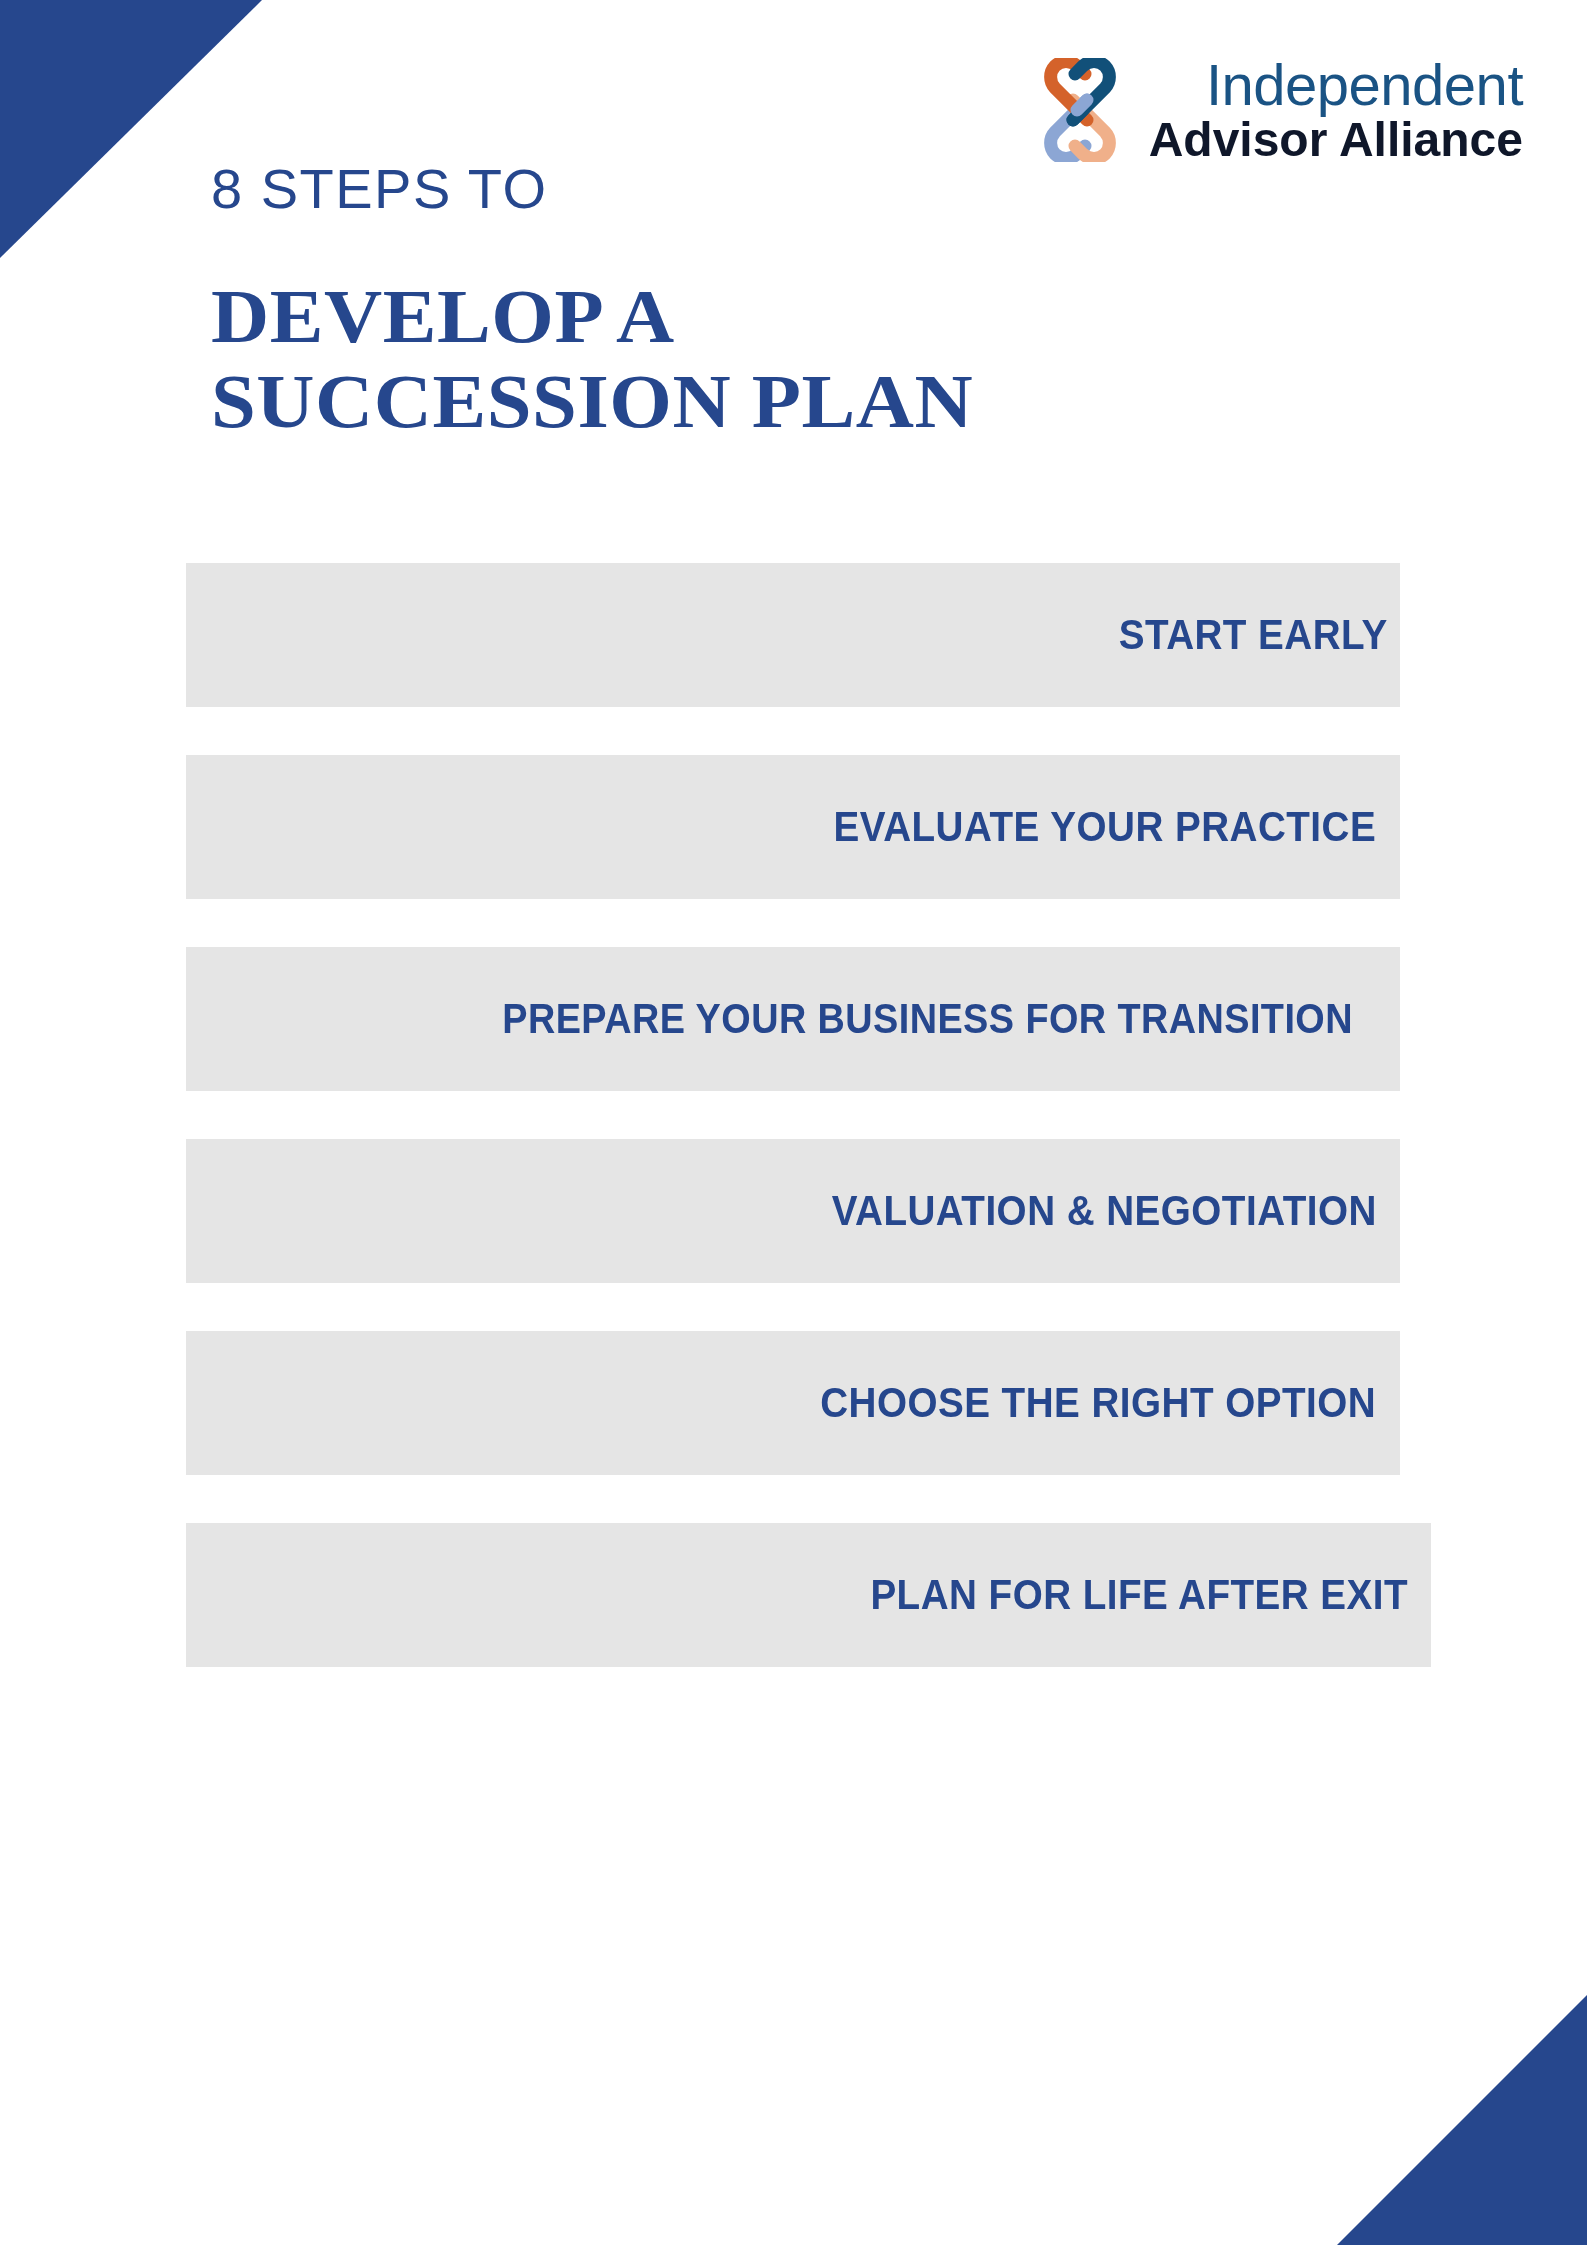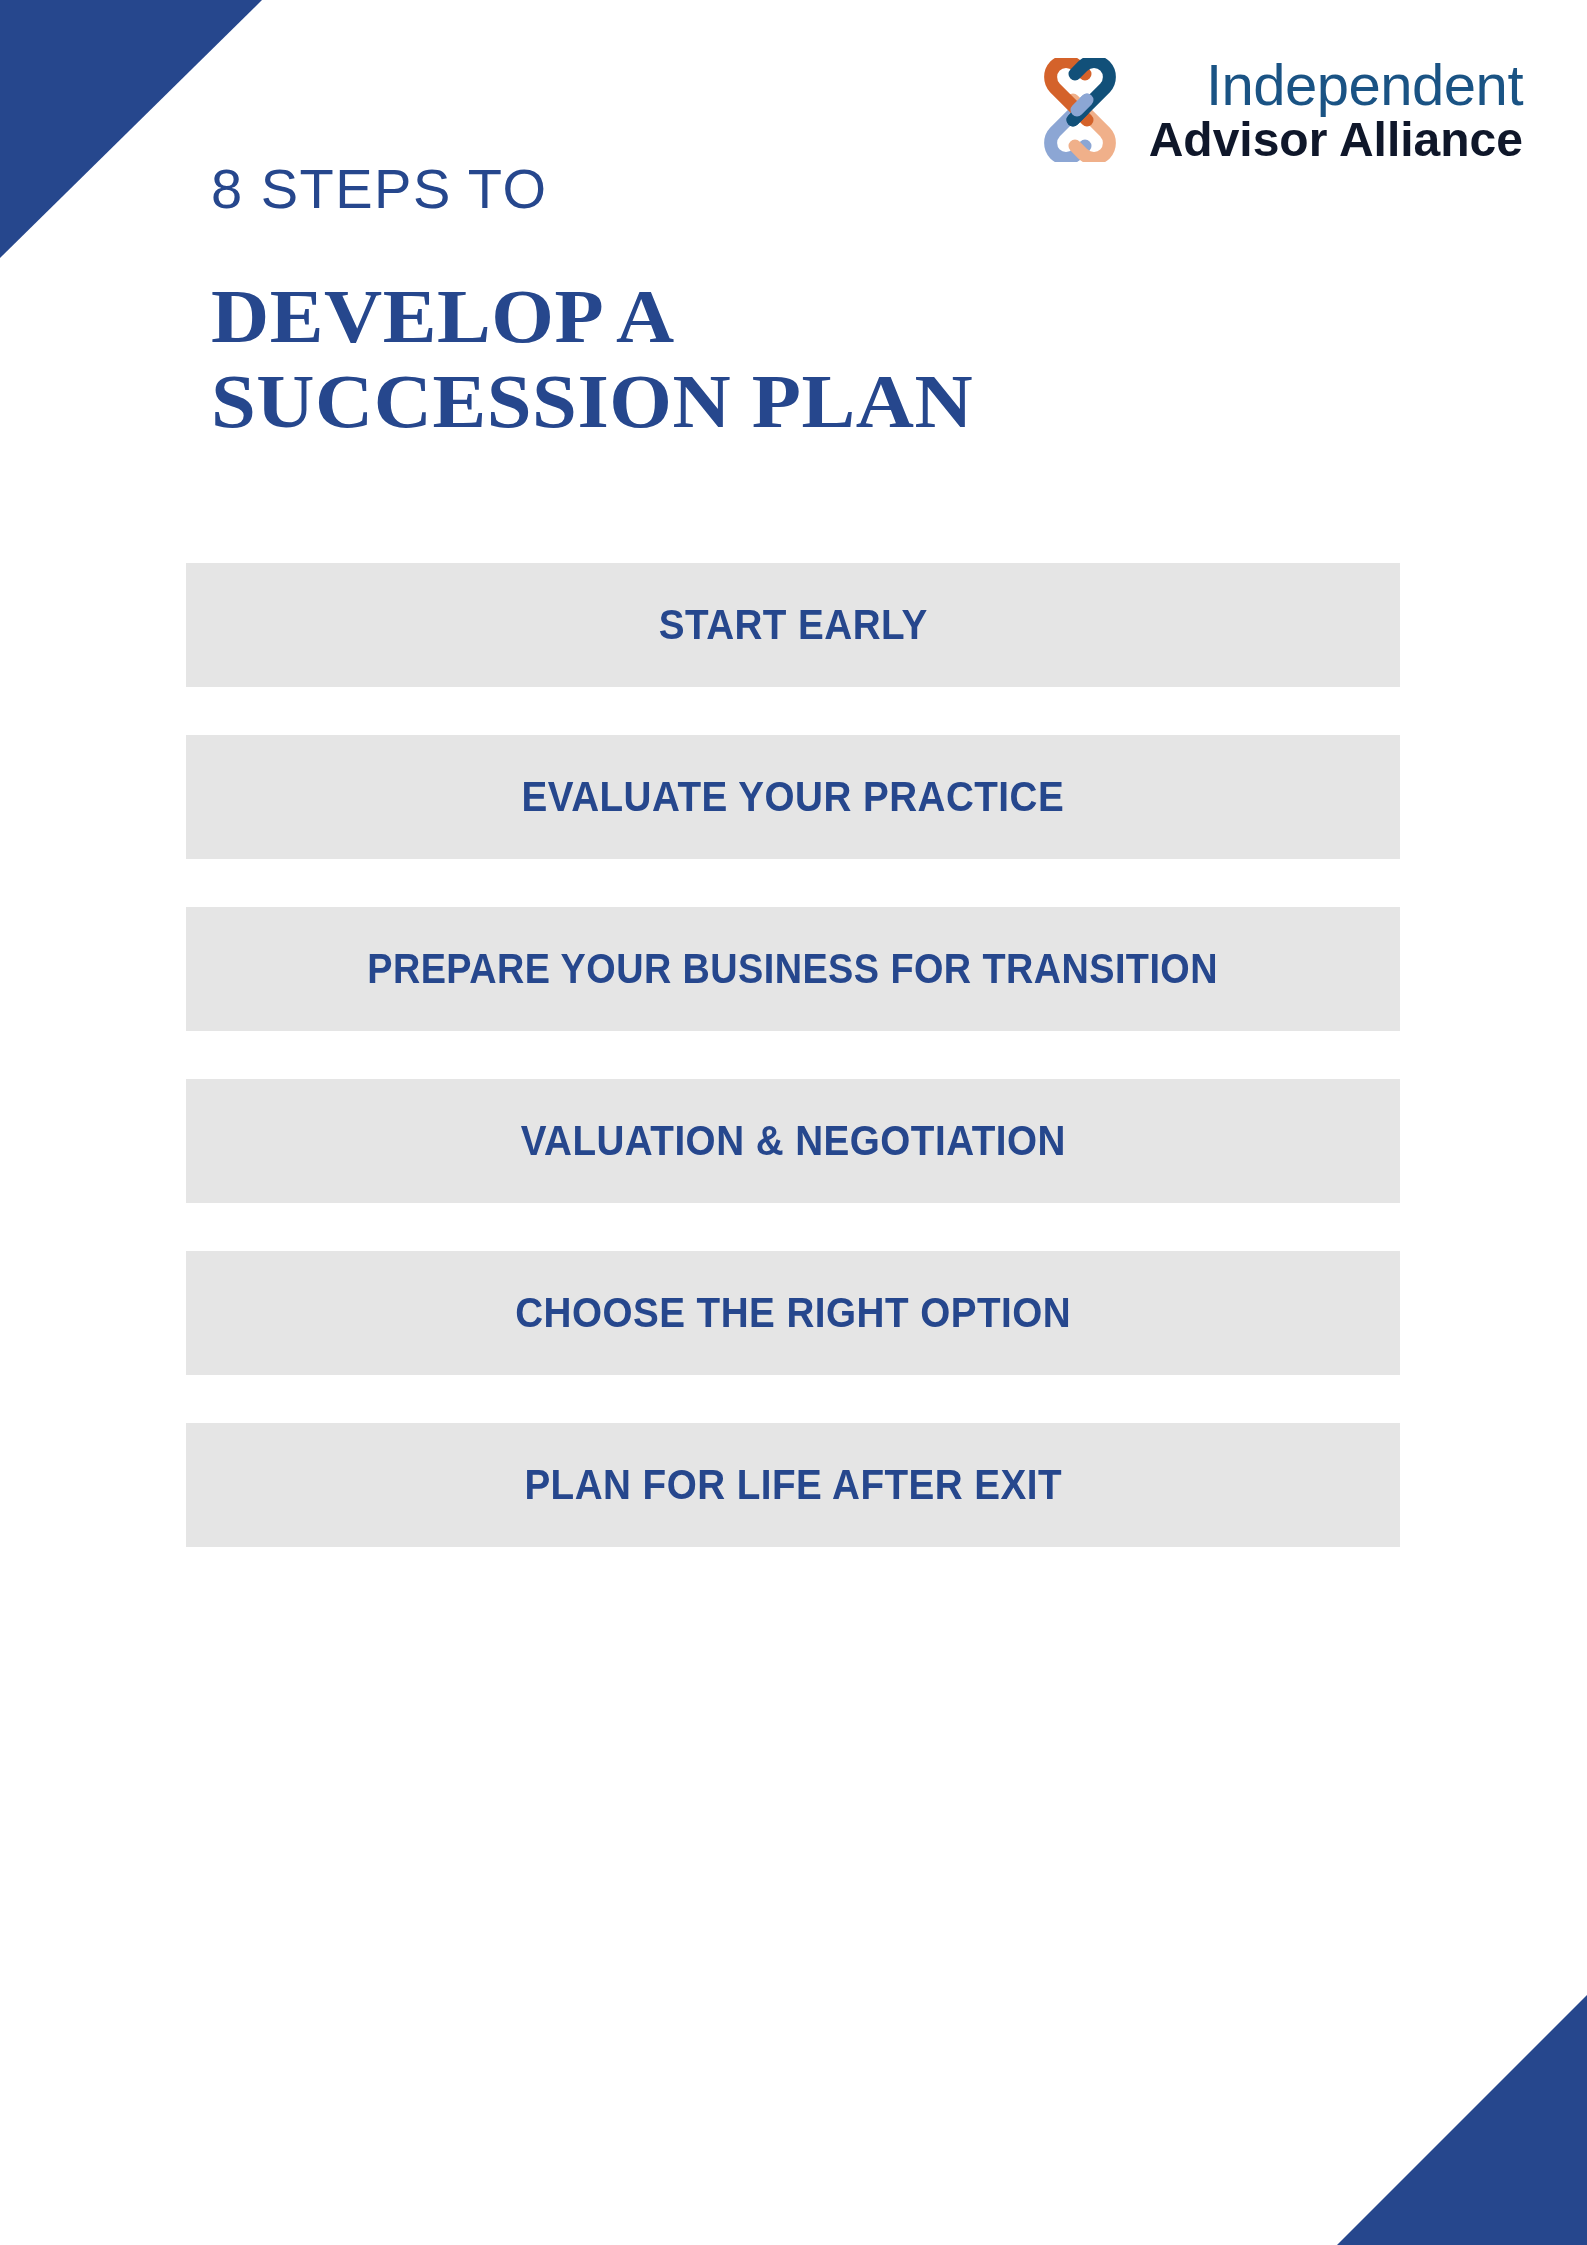--- a/index.html
+++ b/index.html
@@ -103,28 +103,28 @@
 
   
   .steps {
     position: absolute;
     left: 186px;
     top: 563px;
     width: 1214px;
   }
   .step-box {
     width: 1214px;
-    height: 124px;
+    height: 144px;
     background: #E5E5E5;
     margin-bottom: 48px;
     display: flex;
     align-items: center;
-    justify-content: center;
+    justify-content: flex-end;
   }
-  .step-box:last-child { margin-bottom: 0; }
+  .step-box:last-child { margin-bottom: 0; padding-left: 31px; }
   .step-label {
     font-family: "Liberation Sans", sans-serif;
     font-weight: 700;
     font-size: 42px;
     letter-spacing: 0.5px;
     color: #26478D;
     transform: scaleX(0.92);
     white-space: nowrap;
   }
   .step-label.long {

